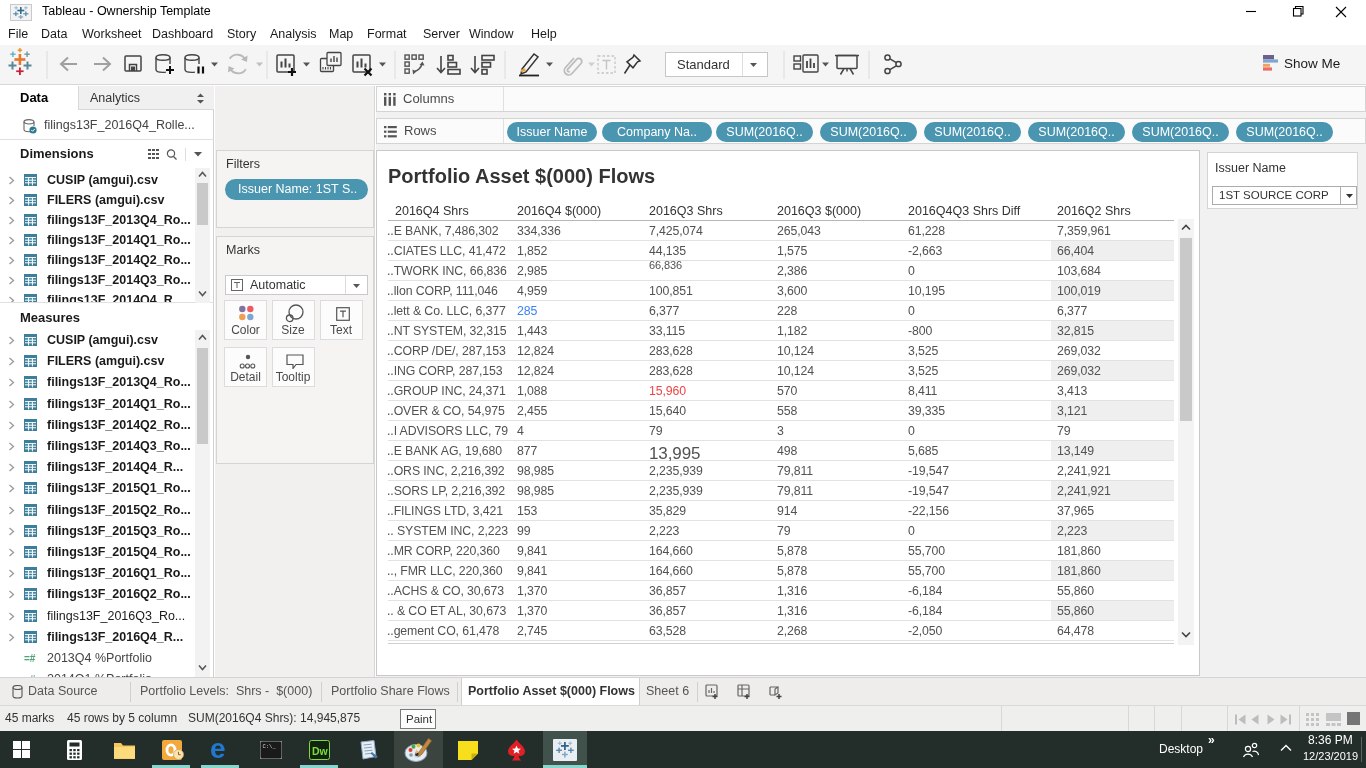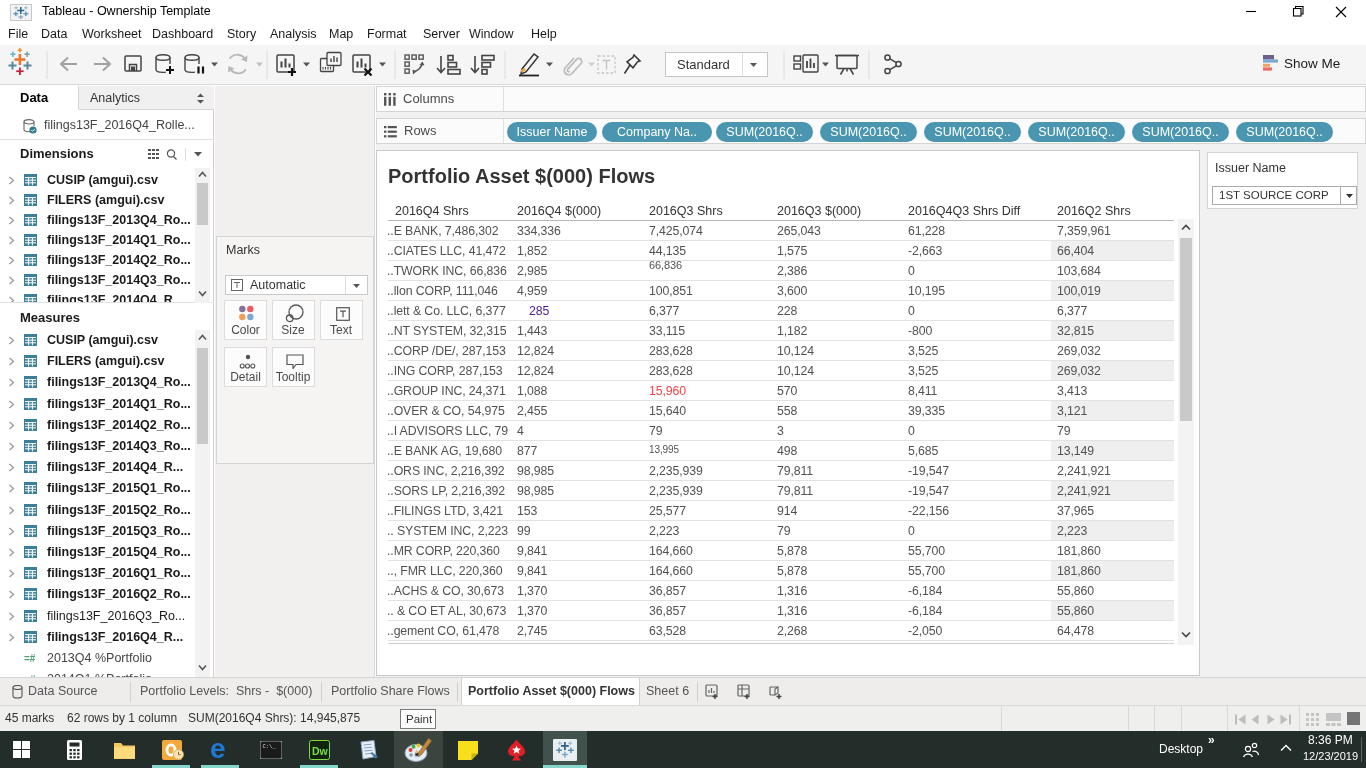--- a/index.html
+++ b/index.html
@@ -599,20 +599,26 @@
 <div class="abs" style="left:195px;top:244px;width:15px;height:347px;background:#f2f2f2"></div>
 <div class="abs" style="left:197px;top:262px;width:11px;height:96px;background:#c9c9c9"></div>
 <svg class="abs" style="left:198px;top:248px" width="9" height="7" viewBox="0 0 9 7">
       <path d="M1 5.5 L4.5 1.5 L8 5.5" fill="none" stroke="#555" stroke-width="1.5"></path>
     </svg>
 <svg class="abs" style="left:198px;top:578px" width="9" height="7" viewBox="0 0 9 7">
       <path d="M1 1.5 L4.5 5.5 L8 1.5" fill="none" stroke="#555" stroke-width="1.5"></path>
     </svg>
 </div>
 <div class="abs" style="left:215px;top:86px;width:160px;height:591px;background:#f1f0ef;border-right:1px solid #d8d8d8">
+<div class="abs" style="left:1px;top:64px;width:158px;height:78px;background:#f5f4f3;border:1px solid #d4d4d4">
+<div class="txt" style="left:9px;top:6px;font-size:12.5px;color:#333">Filters</div>
+<div class="abs" style="left:8px;top:28px;width:143px;height:21px;background:#4a95b0;border-radius:11px">
+<div class="txt" style="left:13px;top:3px;font-size:12.5px;color:#fff">Issuer Name: 1ST S..</div>
+      </div>
+</div>
 <div class="abs" style="left:1px;top:150px;width:158px;height:228px;background:#f5f4f3;border:1px solid #d4d4d4">
 <div class="txt" style="left:9px;top:6px;font-size:12.5px;color:#333">Marks</div>
 <div class="abs" style="left:8px;top:38px;width:143px;height:20px;background:#fff;border:1px solid #c9c9c9">
  <svg class="abs" style="left:5px;top:3px" width="12" height="12" viewBox="0 0 12 12">
           <rect x="0.5" y="0.5" width="11" height="11" fill="none" stroke="#666"></rect>
           <path d="M3 3.5 h6 M6 3.5 v5.5" stroke="#666" fill="none"></path>
         </svg>
  <div class="txt" style="left:24px;top:2px;font-size:12.5px;color:#333">Automatic</div>
  <div class="abs" style="left:119px;top:0;width:1px;height:18px;background:#dcdcdc"></div>
  <svg class="abs" style="left:126px;top:7px" width="9" height="6" viewBox="0 0 9 6">
@@ -746,21 +752,21 @@
 <div class="abs" style="left:674px;top:130px;width:123px;height:20px;background:#efefef"></div>
 <div class="abs" style="left:11px;top:149px;width:786px;height:1px;background:#e2e2e2"></div>
 <div class="txt" style="left:10px;top:133px;font-size:12.3px;color:#525252;letter-spacing:-0.1px">..llon CORP, 111,046</div>
 <div class="txt" style="left:140px;top:133px;font-size:12.3px;color:#525252;letter-spacing:-0.1px">4,959</div>
 <div class="txt" style="left:272px;top:133px;font-size:12.3px;color:#525252;letter-spacing:-0.1px">100,851</div>
 <div class="txt" style="left:400px;top:133px;font-size:12.3px;color:#525252;letter-spacing:-0.1px">3,600</div>
 <div class="txt" style="left:531px;top:133px;font-size:12.3px;color:#525252;letter-spacing:-0.1px">10,195</div>
 <div class="txt" style="left:680px;top:133px;font-size:12.3px;color:#525252;letter-spacing:-0.1px">100,019</div>
 <div class="abs" style="left:11px;top:169px;width:786px;height:1px;background:#e2e2e2"></div>
 <div class="txt" style="left:10px;top:153px;font-size:12.3px;color:#525252;letter-spacing:-0.1px">..lett &amp; Co. LLC, 6,377</div>
-<div class="txt" style="left:152px;top:153px;font-size:12.3px;color:#4c1d95;letter-spacing:-0.1px">285</div>
+<div class="txt" style="left:140px;top:153px;font-size:12.3px;color:#3b82f6;letter-spacing:-0.1px">285</div>
 <div class="txt" style="left:272px;top:153px;font-size:12.3px;color:#525252;letter-spacing:-0.1px">6,377</div>
 <div class="txt" style="left:400px;top:153px;font-size:12.3px;color:#525252;letter-spacing:-0.1px">228</div>
 <div class="txt" style="left:531px;top:153px;font-size:12.3px;color:#525252;letter-spacing:-0.1px">0</div>
 <div class="txt" style="left:680px;top:153px;font-size:12.3px;color:#525252;letter-spacing:-0.1px">6,377</div>
 <div class="abs" style="left:674px;top:170px;width:123px;height:20px;background:#efefef"></div>
 <div class="abs" style="left:11px;top:189px;width:786px;height:1px;background:#e2e2e2"></div>
 <div class="txt" style="left:10px;top:173px;font-size:12.3px;color:#525252;letter-spacing:-0.1px">..NT SYSTEM, 32,315</div>
 <div class="txt" style="left:140px;top:173px;font-size:12.3px;color:#525252;letter-spacing:-0.1px">1,443</div>
 <div class="txt" style="left:272px;top:173px;font-size:12.3px;color:#525252;letter-spacing:-0.1px">33,115</div>
 <div class="txt" style="left:400px;top:173px;font-size:12.3px;color:#525252;letter-spacing:-0.1px">1,182</div>
@@ -800,21 +806,21 @@
 <div class="txt" style="left:10px;top:273px;font-size:12.3px;color:#525252;letter-spacing:-0.1px">..I ADVISORS LLC, 79</div>
 <div class="txt" style="left:140px;top:273px;font-size:12.3px;color:#525252;letter-spacing:-0.1px">4</div>
 <div class="txt" style="left:272px;top:273px;font-size:12.3px;color:#525252;letter-spacing:-0.1px">79</div>
 <div class="txt" style="left:400px;top:273px;font-size:12.3px;color:#525252;letter-spacing:-0.1px">3</div>
 <div class="txt" style="left:531px;top:273px;font-size:12.3px;color:#525252;letter-spacing:-0.1px">0</div>
 <div class="txt" style="left:680px;top:273px;font-size:12.3px;color:#525252;letter-spacing:-0.1px">79</div>
 <div class="abs" style="left:674px;top:290px;width:123px;height:20px;background:#efefef"></div>
 <div class="abs" style="left:11px;top:309px;width:786px;height:1px;background:#e2e2e2"></div>
 <div class="txt" style="left:10px;top:293px;font-size:12.3px;color:#525252;letter-spacing:-0.1px">..E BANK AG, 19,680</div>
 <div class="txt" style="left:140px;top:293px;font-size:12.3px;color:#525252;letter-spacing:-0.1px">877</div>
-<div class="txt" style="left:272px;top:293px;font-size:10px;color:#525252;letter-spacing:-0.1px">13,995</div>
+<div class="txt" style="left:272px;top:293px;font-size:17px;color:#525252;letter-spacing:-0.1px">13,995</div>
 <div class="txt" style="left:400px;top:293px;font-size:12.3px;color:#525252;letter-spacing:-0.1px">498</div>
 <div class="txt" style="left:531px;top:293px;font-size:12.3px;color:#525252;letter-spacing:-0.1px">5,685</div>
 <div class="txt" style="left:680px;top:293px;font-size:12.3px;color:#525252;letter-spacing:-0.1px">13,149</div>
 <div class="abs" style="left:11px;top:329px;width:786px;height:1px;background:#e2e2e2"></div>
 <div class="txt" style="left:10px;top:313px;font-size:12.3px;color:#525252;letter-spacing:-0.1px">..ORS INC, 2,216,392</div>
 <div class="txt" style="left:140px;top:313px;font-size:12.3px;color:#525252;letter-spacing:-0.1px">98,985</div>
 <div class="txt" style="left:272px;top:313px;font-size:12.3px;color:#525252;letter-spacing:-0.1px">2,235,939</div>
 <div class="txt" style="left:400px;top:313px;font-size:12.3px;color:#525252;letter-spacing:-0.1px">79,811</div>
 <div class="txt" style="left:531px;top:313px;font-size:12.3px;color:#525252;letter-spacing:-0.1px">-19,547</div>
 <div class="txt" style="left:680px;top:313px;font-size:12.3px;color:#525252;letter-spacing:-0.1px">2,241,921</div>
@@ -822,21 +828,21 @@
 <div class="abs" style="left:11px;top:349px;width:786px;height:1px;background:#e2e2e2"></div>
 <div class="txt" style="left:10px;top:333px;font-size:12.3px;color:#525252;letter-spacing:-0.1px">..SORS LP, 2,216,392</div>
 <div class="txt" style="left:140px;top:333px;font-size:12.3px;color:#525252;letter-spacing:-0.1px">98,985</div>
 <div class="txt" style="left:272px;top:333px;font-size:12.3px;color:#525252;letter-spacing:-0.1px">2,235,939</div>
 <div class="txt" style="left:400px;top:333px;font-size:12.3px;color:#525252;letter-spacing:-0.1px">79,811</div>
 <div class="txt" style="left:531px;top:333px;font-size:12.3px;color:#525252;letter-spacing:-0.1px">-19,547</div>
 <div class="txt" style="left:680px;top:333px;font-size:12.3px;color:#525252;letter-spacing:-0.1px">2,241,921</div>
 <div class="abs" style="left:11px;top:369px;width:786px;height:1px;background:#e2e2e2"></div>
 <div class="txt" style="left:10px;top:353px;font-size:12.3px;color:#525252;letter-spacing:-0.1px">..FILINGS LTD, 3,421</div>
 <div class="txt" style="left:140px;top:353px;font-size:12.3px;color:#525252;letter-spacing:-0.1px">153</div>
-<div class="txt" style="left:272px;top:353px;font-size:12.3px;color:#525252;letter-spacing:-0.1px">25,577</div>
+<div class="txt" style="left:272px;top:353px;font-size:12.3px;color:#525252;letter-spacing:-0.1px">35,829</div>
 <div class="txt" style="left:400px;top:353px;font-size:12.3px;color:#525252;letter-spacing:-0.1px">914</div>
 <div class="txt" style="left:531px;top:353px;font-size:12.3px;color:#525252;letter-spacing:-0.1px">-22,156</div>
 <div class="txt" style="left:680px;top:353px;font-size:12.3px;color:#525252;letter-spacing:-0.1px">37,965</div>
 <div class="abs" style="left:674px;top:370px;width:123px;height:20px;background:#efefef"></div>
 <div class="abs" style="left:11px;top:389px;width:786px;height:1px;background:#e2e2e2"></div>
 <div class="txt" style="left:10px;top:373px;font-size:12.3px;color:#525252;letter-spacing:-0.1px">.. SYSTEM INC, 2,223</div>
 <div class="txt" style="left:140px;top:373px;font-size:12.3px;color:#525252;letter-spacing:-0.1px">99</div>
 <div class="txt" style="left:272px;top:373px;font-size:12.3px;color:#525252;letter-spacing:-0.1px">2,223</div>
 <div class="txt" style="left:400px;top:373px;font-size:12.3px;color:#525252;letter-spacing:-0.1px">79</div>
 <div class="txt" style="left:531px;top:373px;font-size:12.3px;color:#525252;letter-spacing:-0.1px">0</div>
@@ -923,21 +929,21 @@
 <rect x="33" y="1" width="11" height="11" rx="1"></rect>
         <path d="M37 1 v11 M33 5 h11"></path>
 <path d="M42 10 v5 M39.5 12.5 h5" stroke="#444" stroke-width="1.5"></path>
 <path d="M65 3 h8 M65 3 v8 M73 3 l-3 2 v6 l3 -2 z M65 11 h5"></path>
 <path d="M74 10 v5 M71.5 12.5 h5" stroke="#444" stroke-width="1.5"></path>
 </g>
     </svg>
 </div>
 <div class="abs" style="left:0;top:705px;width:1366px;height:26px;background:#efefee;border-top:1px solid #dadada">
 <div class="txt" style="left:5px;top:5px;font-size:12px;color:#333">45 marks</div>
-<div class="txt" style="left:67px;top:5px;font-size:12px;color:#333">62 rows by 1 column</div>
+<div class="txt" style="left:67px;top:5px;font-size:12px;color:#333">45 rows by 5 column</div>
 <div class="txt" style="left:188px;top:5px;font-size:12px;color:#333">SUM(2016Q4 Shrs): 14,945,875</div>
 <div class="abs" style="left:400px;top:3px;width:36px;height:20px;background:#fdfdfd;border:1px solid #7a7a7a">
       <div class="txt" style="left:5px;top:3px;font-size:11.5px;color:#333">Paint</div>
     </div>
 <div class="abs" style="left:1001px;top:0;width:1px;height:26px;background:#d8d8d8"></div>
 <div class="abs" style="left:1128px;top:0;width:1px;height:26px;background:#d8d8d8"></div>
 <div class="abs" style="left:1154px;top:0;width:1px;height:26px;background:#d8d8d8"></div>
 <div class="abs" style="left:1181px;top:0;width:1px;height:26px;background:#d8d8d8"></div>
 <div class="abs" style="left:1227px;top:0;width:1px;height:26px;background:#d8d8d8"></div>
 <div class="abs" style="left:1299px;top:0;width:1px;height:26px;background:#d8d8d8"></div>

